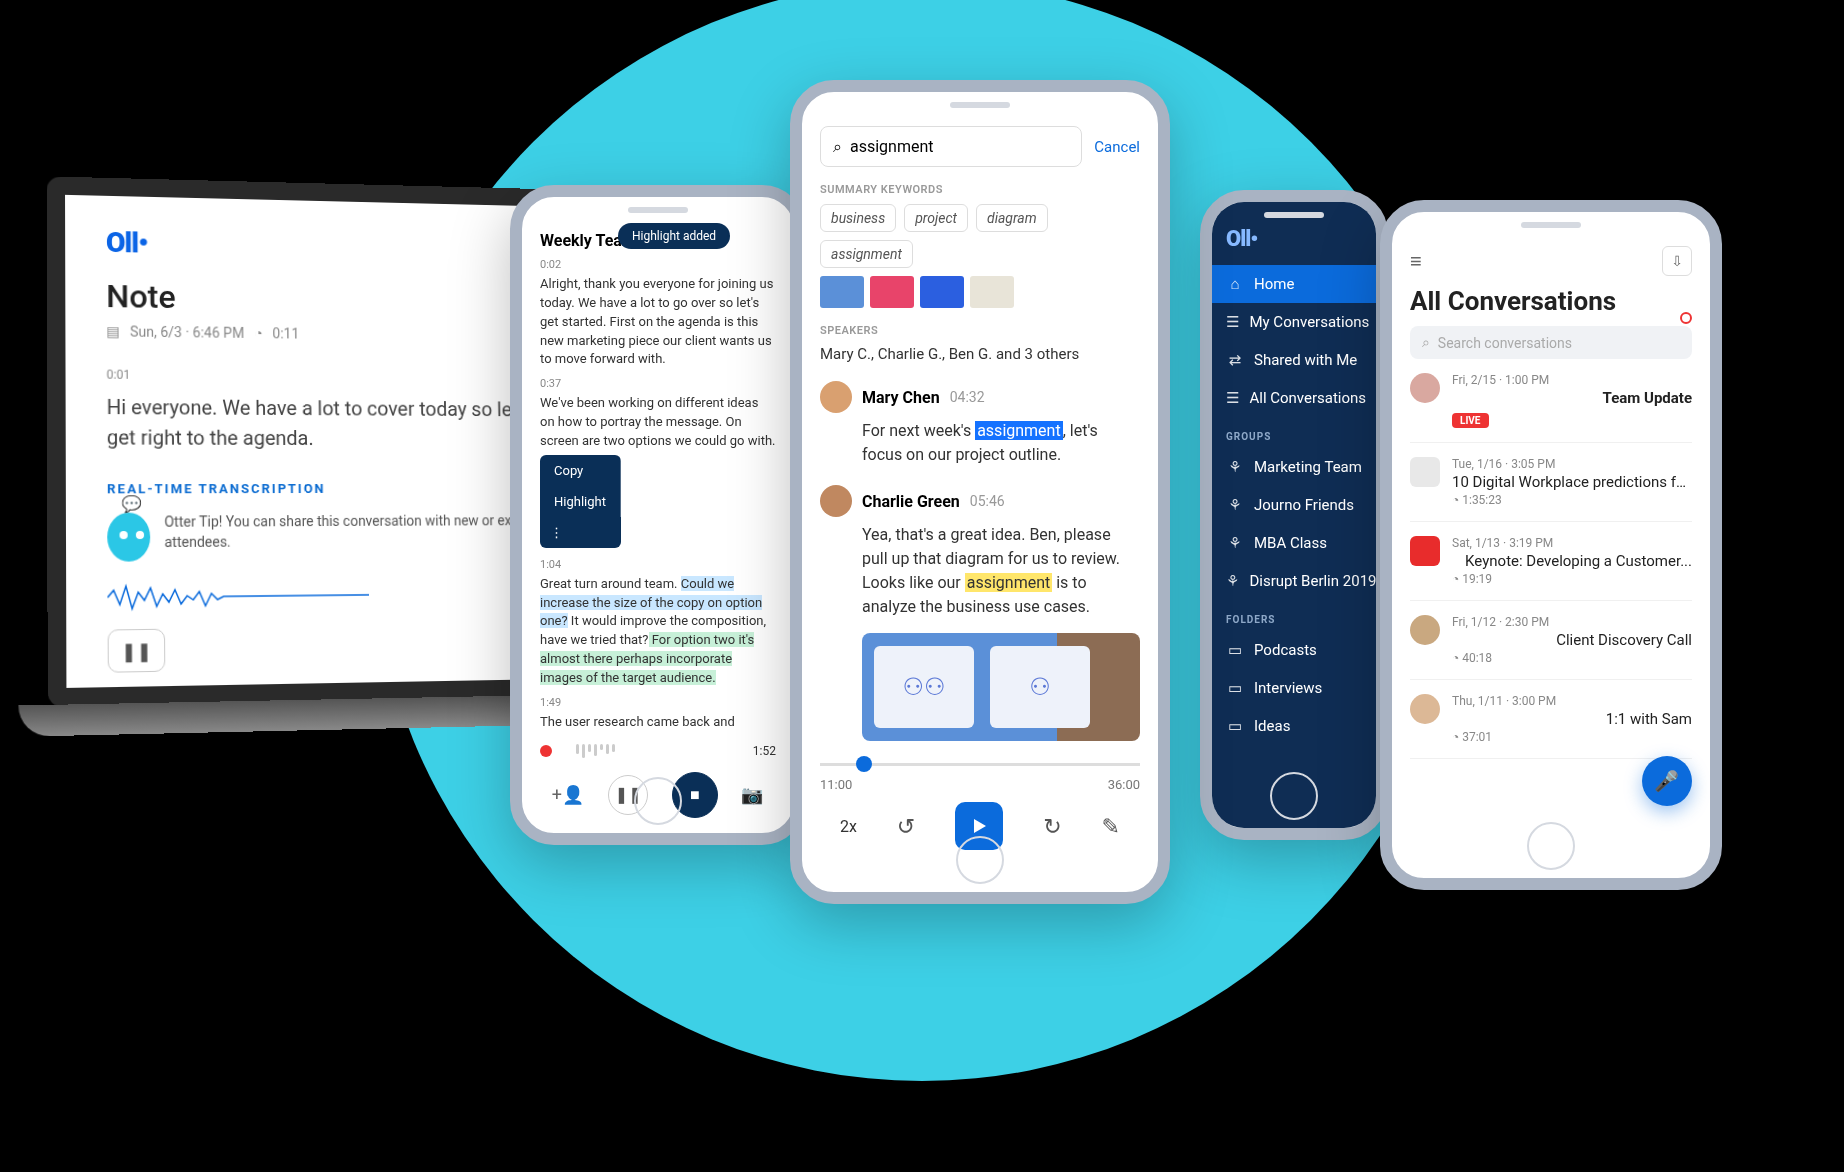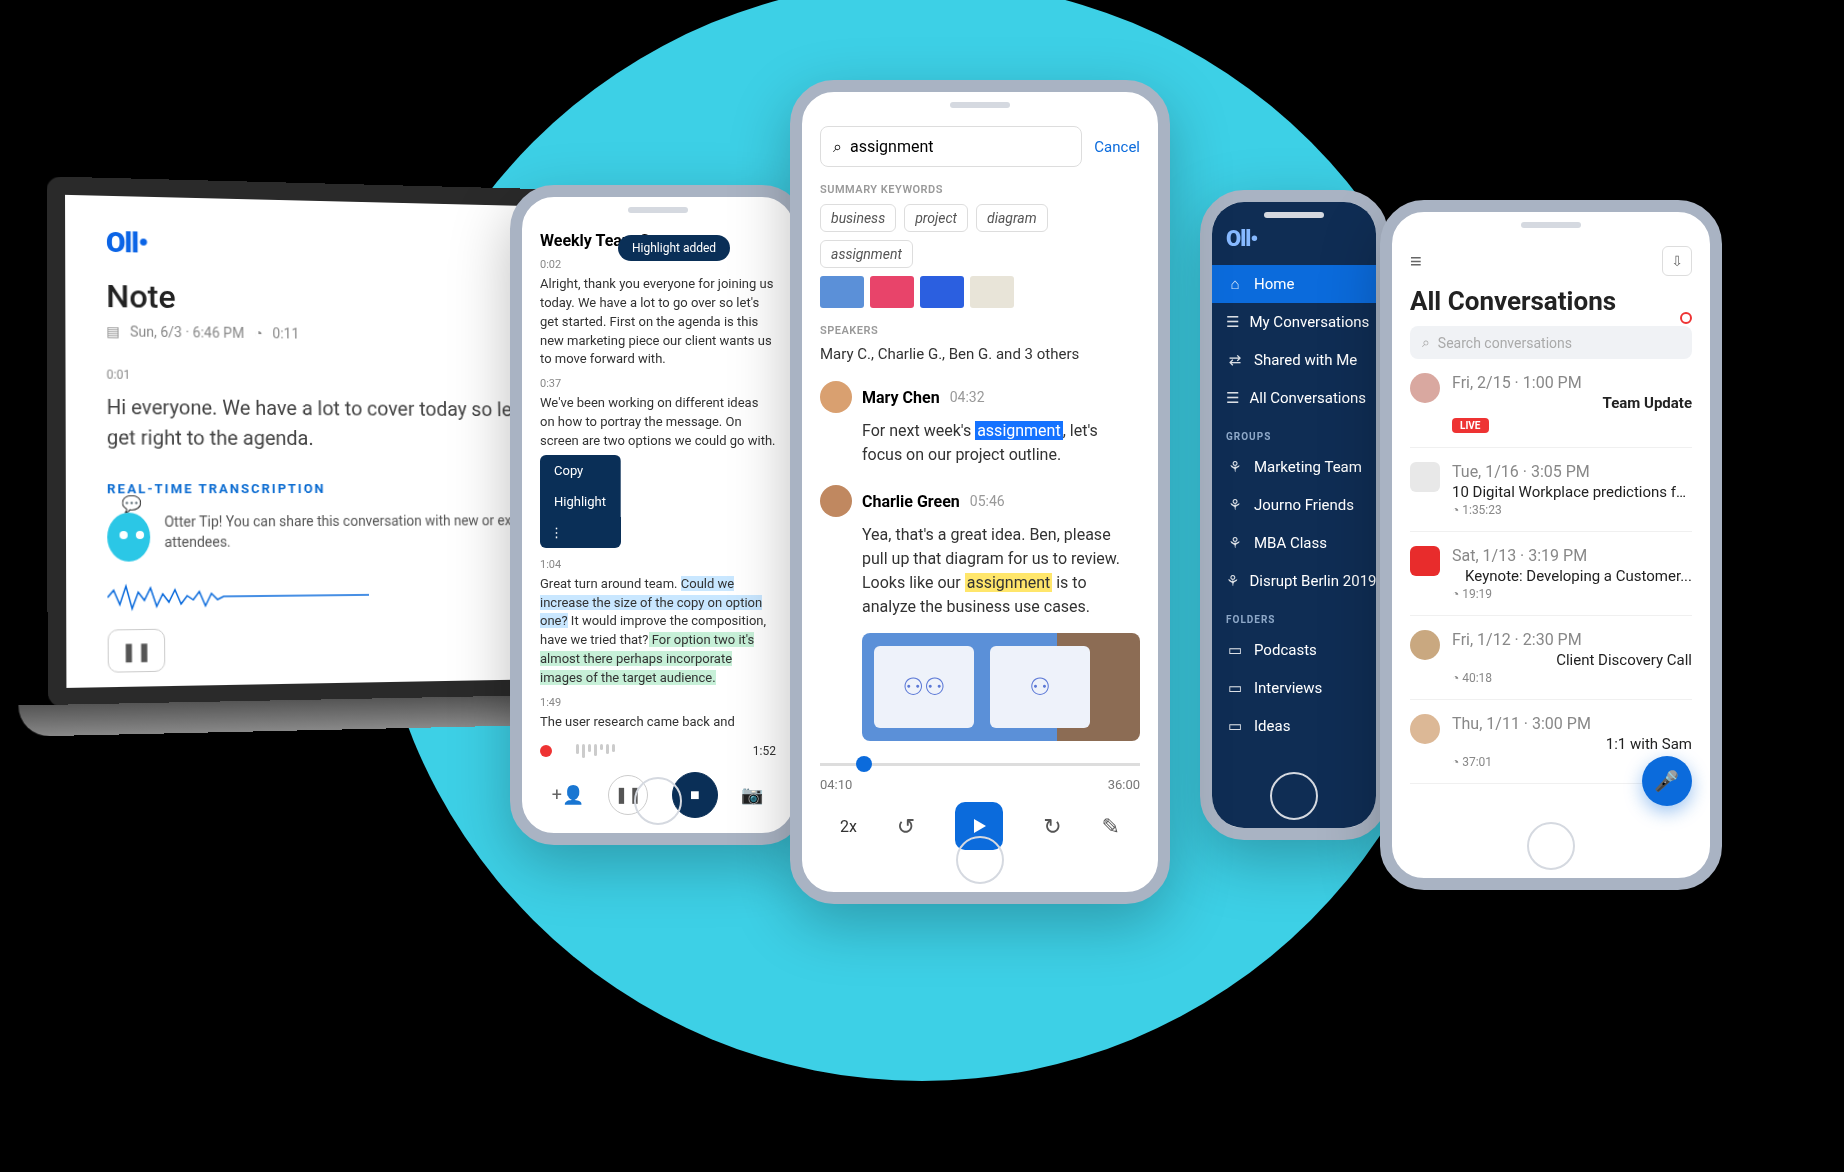--- a/index.html
+++ b/index.html
@@ -30,21 +30,21 @@
 .phone { position:absolute; background:#fff; border:12px solid #a9b3c3; border-radius:44px; box-shadow:0 20px 60px rgba(0,0,0,.25); overflow:hidden; }
 .phone::before { content:""; position:absolute; top:10px; left:50%; transform:translateX(-50%); width:60px; height:6px; background:#d5d9e0; border-radius:4px; }
 .phone::after { content:""; position:absolute; bottom:8px; left:50%; transform:translateX(-50%); width:44px; height:44px; border:2px solid #d5d9e0; border-radius:50%; }
 .phone .pad { padding:34px 18px 60px; height:100%; overflow:hidden; }
 
 
 .p1 { left:510px; top:185px; width:296px; height:660px; }
 .p1 .ttl { font-weight:700; font-size:16px; }
 .p1 .ts { font-size:11px; color:#888; margin:8px 0 4px; }
 .p1 .para { font-size:13px; color:#333; line-height:1.45; }
-.pill { position:absolute; top:38px; left:96px; background:#0a2f57; color:#fff; font-size:12px; padding:6px 14px; border-radius:16px; }
+.pill { position:absolute; top:26px; left:96px; background:#0a2f57; color:#fff; font-size:12px; padding:6px 14px; border-radius:16px; }
 .popup { background:#0a2f57; color:#fff; border-radius:6px; display:inline-flex; font-size:13px; margin:4px 0 2px;flex-direction:column; }
 .popup span { padding:8px 14px; border-right:1px solid rgba(255,255,255,.3); }
 .popup span:last-child { border:none; padding:8px 10px; }
 .sel { background:#c9e7ff; }
 .hl-green { background:#c7f0d8; }
 .rec-row { display:flex; align-items:center; gap:24px; margin-top:12px; font-size:12px; color:#333; }
 .rec-dot { width:12px; height:12px; background:#e33; border-radius:50%; }
 .vol-bars { display:flex; gap:3px; }
 .vol-bars i { width:3px; background:#ccc; border-radius:2px; }
 .ctrl-row { display:flex; justify-content:space-around; align-items:center; margin-top:14px; }
@@ -95,21 +95,21 @@
 
 .p4 { left:1380px; top:200px; width:342px; height:690px; z-index:6; }
 .top-row { display:flex; justify-content:space-between; align-items:center; }
 .hamburger { font-size:20px; color:#666; }
 .dl-ico { width:30px; height:30px; border:1px solid #ddd; border-radius:6px; display:flex; align-items:center; justify-content:center; font-size:14px; color:#666; }
 .h1 { font-size:26px; font-weight:700; margin:10px 0; color:#222; }
 .srch2 { background:#f0f2f5; border-radius:8px; padding:8px 12px; color:#aaa; font-size:14px; display:flex; align-items:center; gap:8px; }
 .conv { display:flex; gap:12px; padding:14px 0; border-bottom:1px solid #f0f0f0; }
 .conv .av { width:30px; height:30px; border-radius:50%; flex-shrink:0; }
 .conv .sq { border-radius:6px; }
-.conv .meta2 { font-size:16px; color:#888; }
+.conv .meta2 { font-size:12px; color:#888; }
 .conv .title2 { font-size:15px; color:#222; margin:2px 0; white-space:nowrap; overflow:hidden; text-overflow:ellipsis;text-align:right; }
 .conv .dur { font-size:12px; color:#888; }
 .live-badge { background:#e33; color:#fff; font-size:10px; font-weight:700; padding:2px 8px; border-radius:4px; display:inline-block; margin-top:3px; }
 .rec-ind { position:absolute; right:18px; top:100px; width:12px; height:12px; border:2px solid #e33; border-radius:50%; }
 .mic-fab { position:absolute; right:18px; bottom:72px; width:50px; height:50px; background:#0b6bdc; border-radius:50%; display:flex; align-items:center; justify-content:center; color:#fff; font-size:20px; box-shadow:0 6px 18px rgba(11,107,220,.4); }
 </style>
 </head>
 <body>
 
 <div class="bg-circle"></div>
@@ -217,21 +217,21 @@
       </div>
     <div class="diagram-img">
       <div class="panel">⚇⚇</div>
       <div class="panel">⚇</div>
     </div>
     <div class="scrubber">
       <div class="track"></div>
         <div class="knob"></div>
     </div>
     <div class="time-row">
-      <span>04:10</span>
+      <span>11:00</span>
       <span>36:00</span>
     </div>
     <div class="play-row">
       <span class="spd">2x</span>
       <span class="ico">↺</span>
       <span class="play-btn">
           <svg width="18" height="18" viewBox="0 0 18 18">
             <path d="M4 2 L16 9 L4 16 Z" fill="#fff"></path>
           </svg>
         </span>

